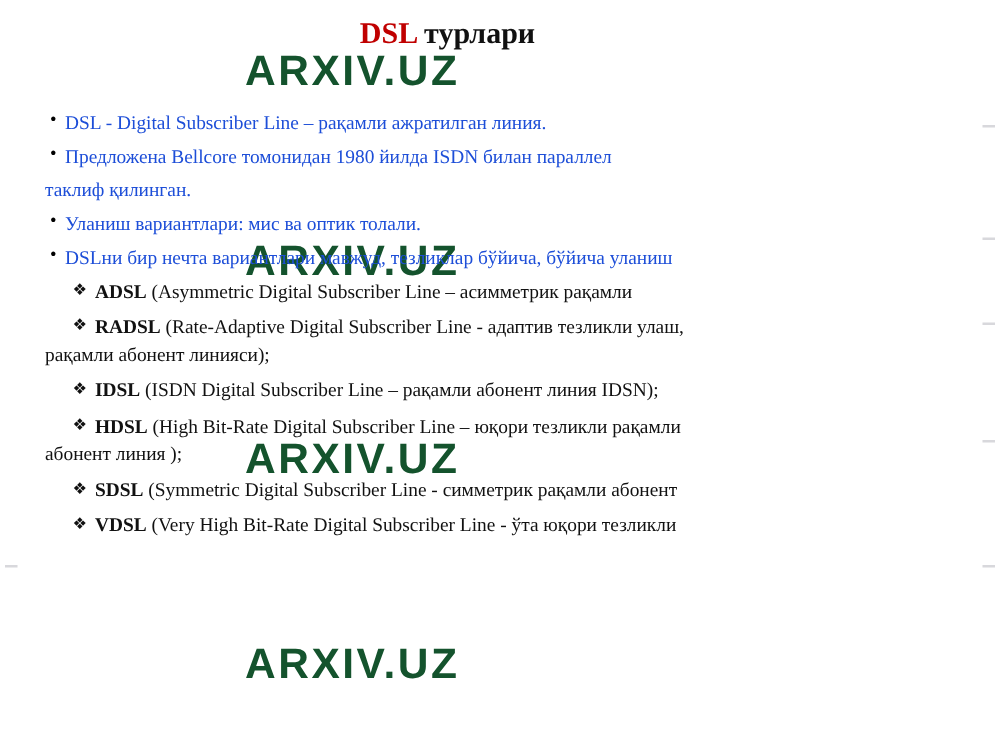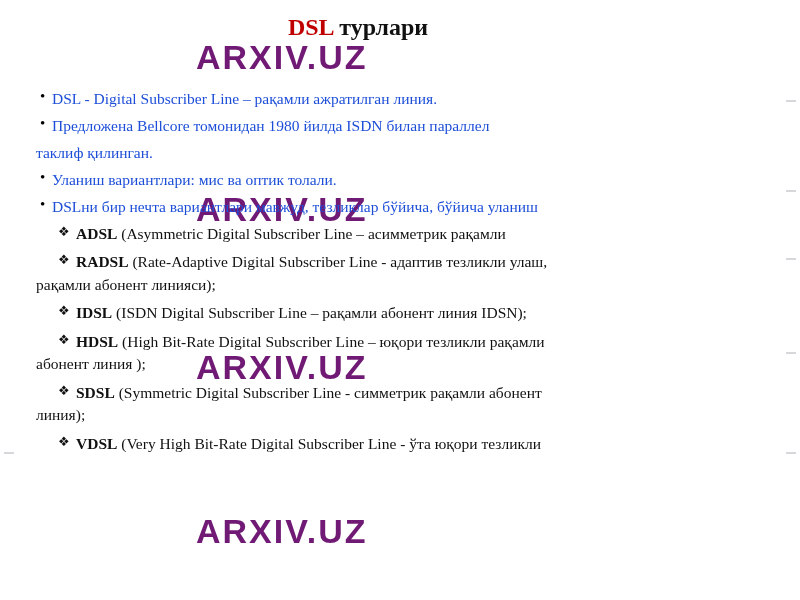--- a/index.html
+++ b/index.html
@@ -19,21 +19,21 @@
     inset: 0;
     width: 800px;
     height: 600px;
   }
 
   
   .watermark {
     position: absolute;
     font-family: "Liberation Sans", sans-serif;
     font-weight: bold;
-    color: #701a75;
+    color: #14532d;
     letter-spacing: 2px;
     user-select: none;
     pointer-events: none;
     white-space: nowrap;
   }
   .wm1 { left: 196px; top: 38px;  font-size: 34px; }
   .wm2 { left: 196px; top: 190px; font-size: 34px; }
   .wm3 { left: 196px; top: 348px; font-size: 34px; }
   .wm4 { left: 196px; top: 512px; font-size: 34px; }
 
@@ -178,21 +178,20 @@
 
       <div class="ditem">
         <span class="dmark">❖</span>
         <span class="abbr">HDSL</span><span> (High  Bit-Rate  Digital  Subscriber  Line  –  юқори  тезликли  рақамли</span>
         <span class="second">абонент линия );</span>
       </div>
 
       <div class="ditem">
         <span class="dmark">❖</span>
         <span class="abbr">SDSL</span><span> (Symmetric  Digital  Subscriber  Line  -  симметрик  рақамли  абонент</span>
-        <span class="second">линия);</span>
       </div>
 
       <div class="ditem">
         <span class="dmark">❖</span>
         <span class="abbr">VDSL</span><span> (Very High Bit-Rate Digital Subscriber Line - ўта  юқори  тезликли</span>
       </div>
 
     </div>
   </div>
 </div>

